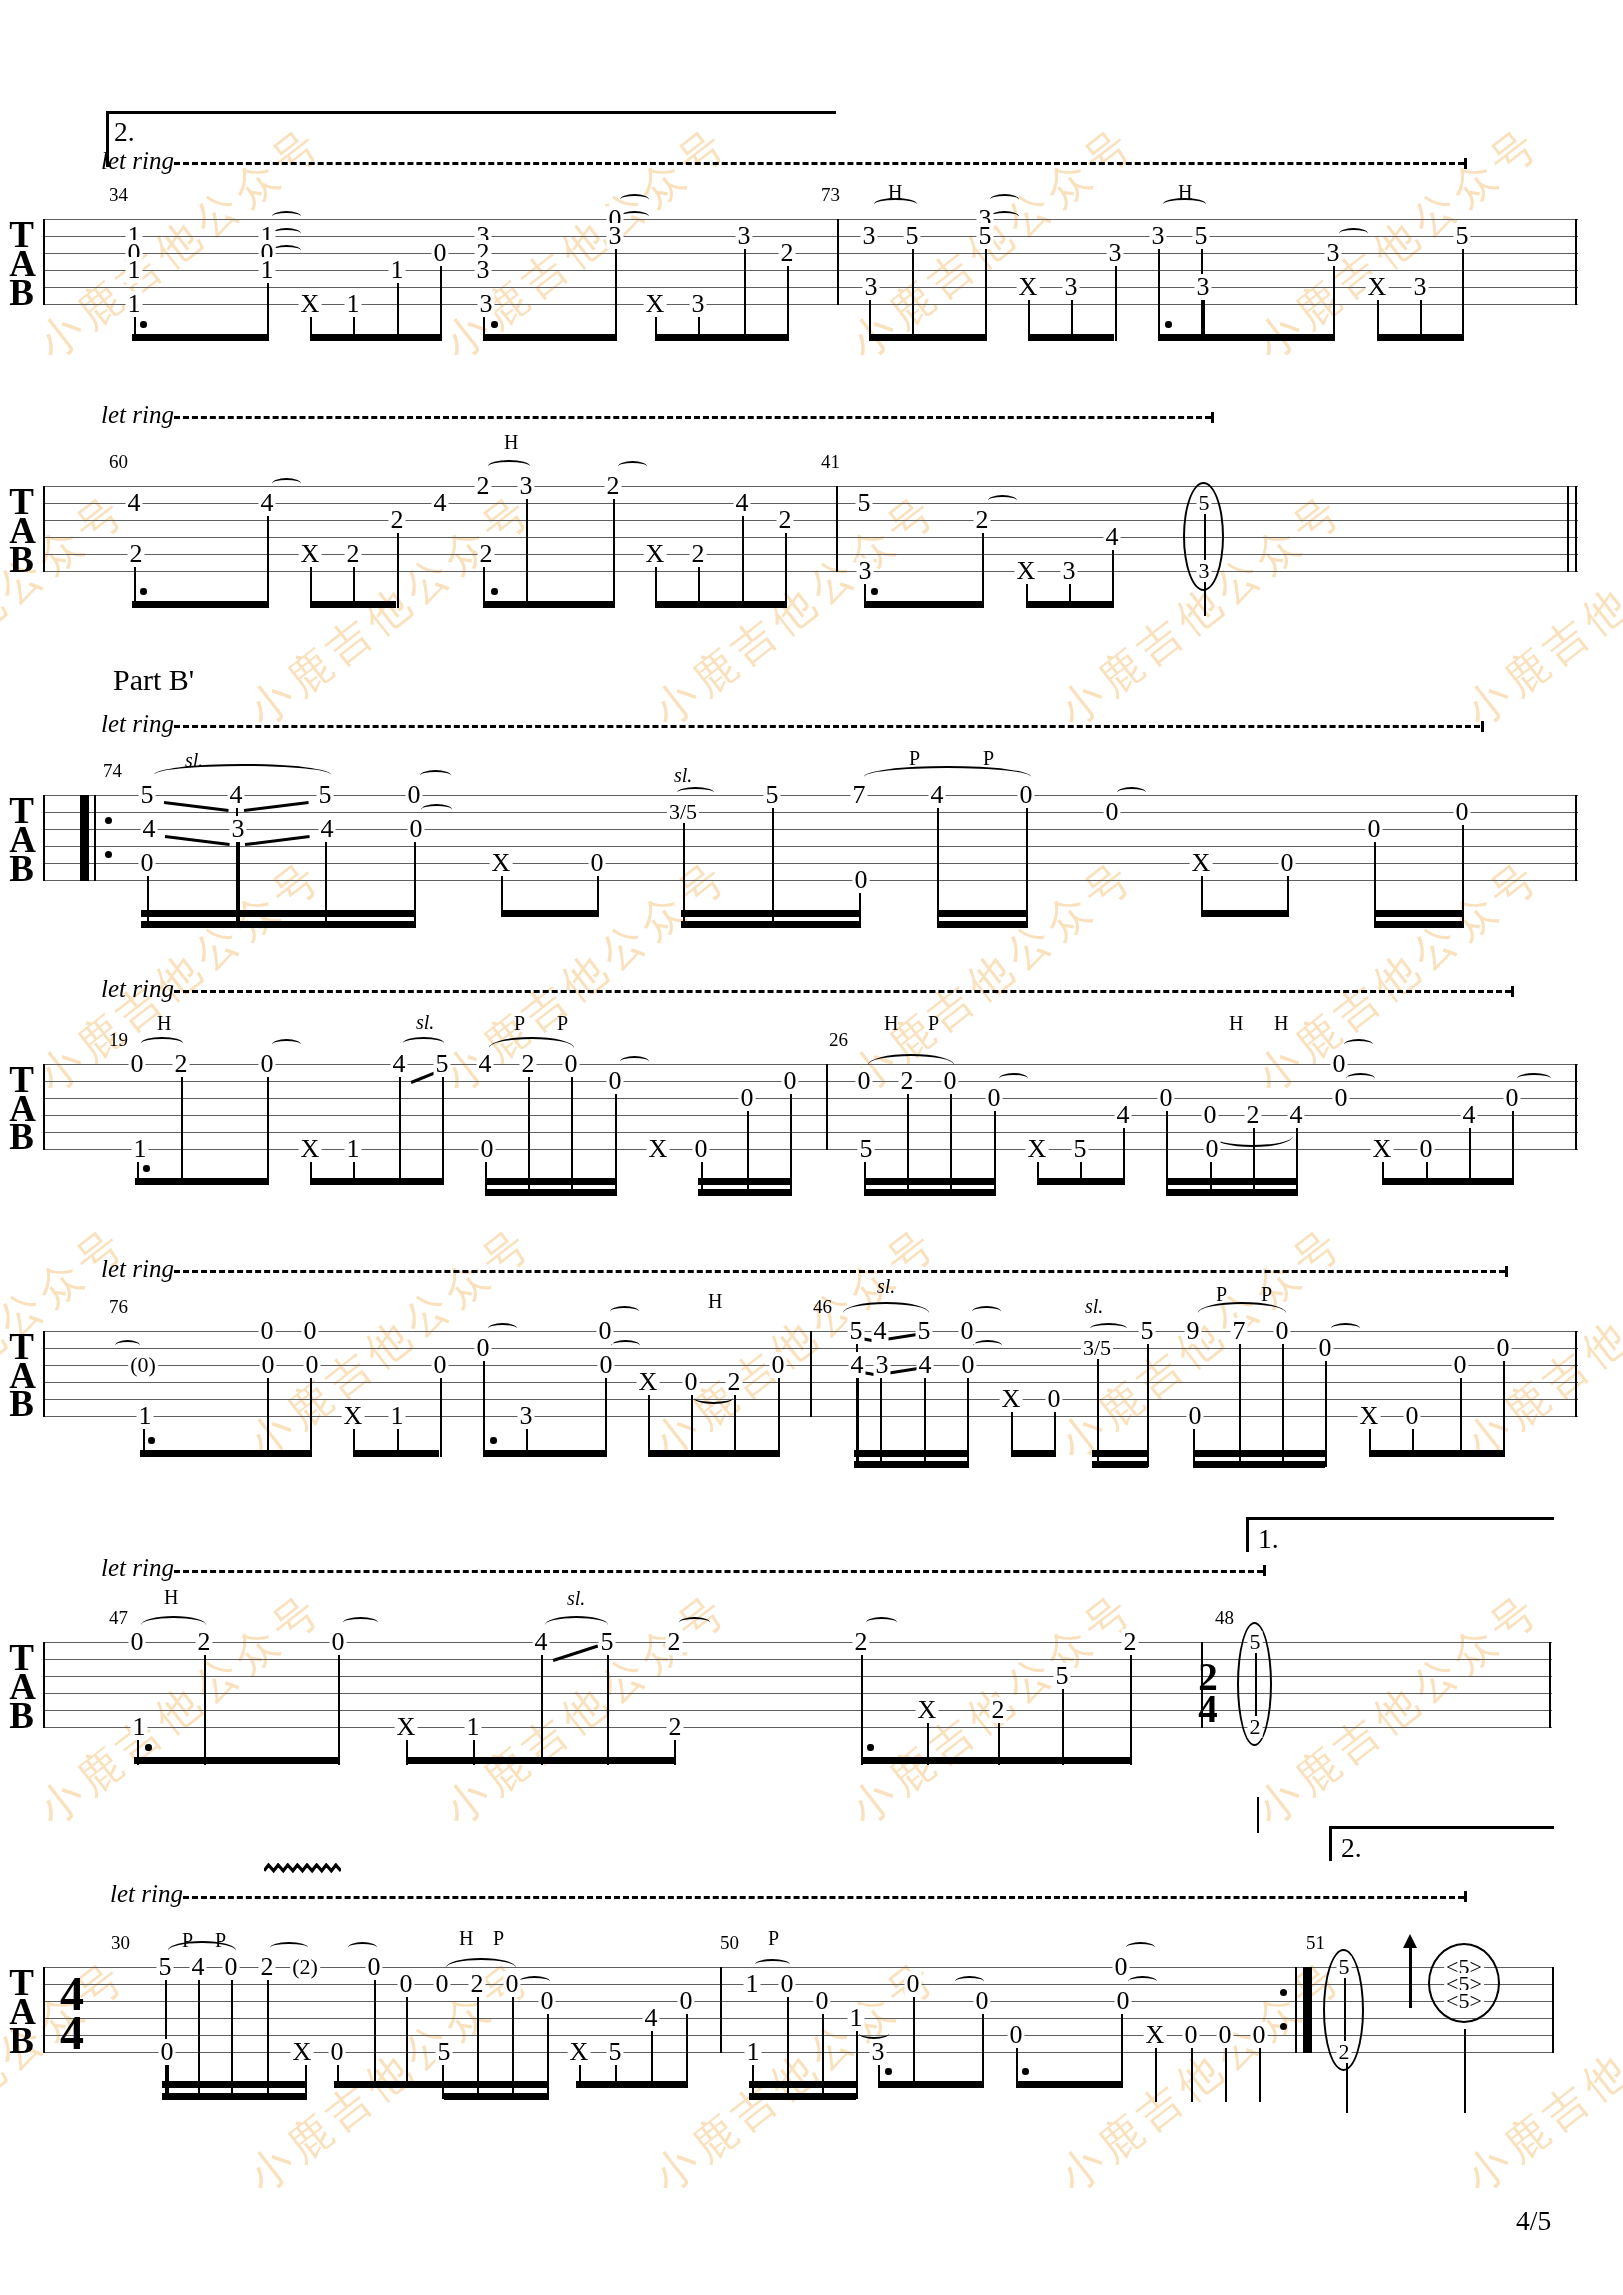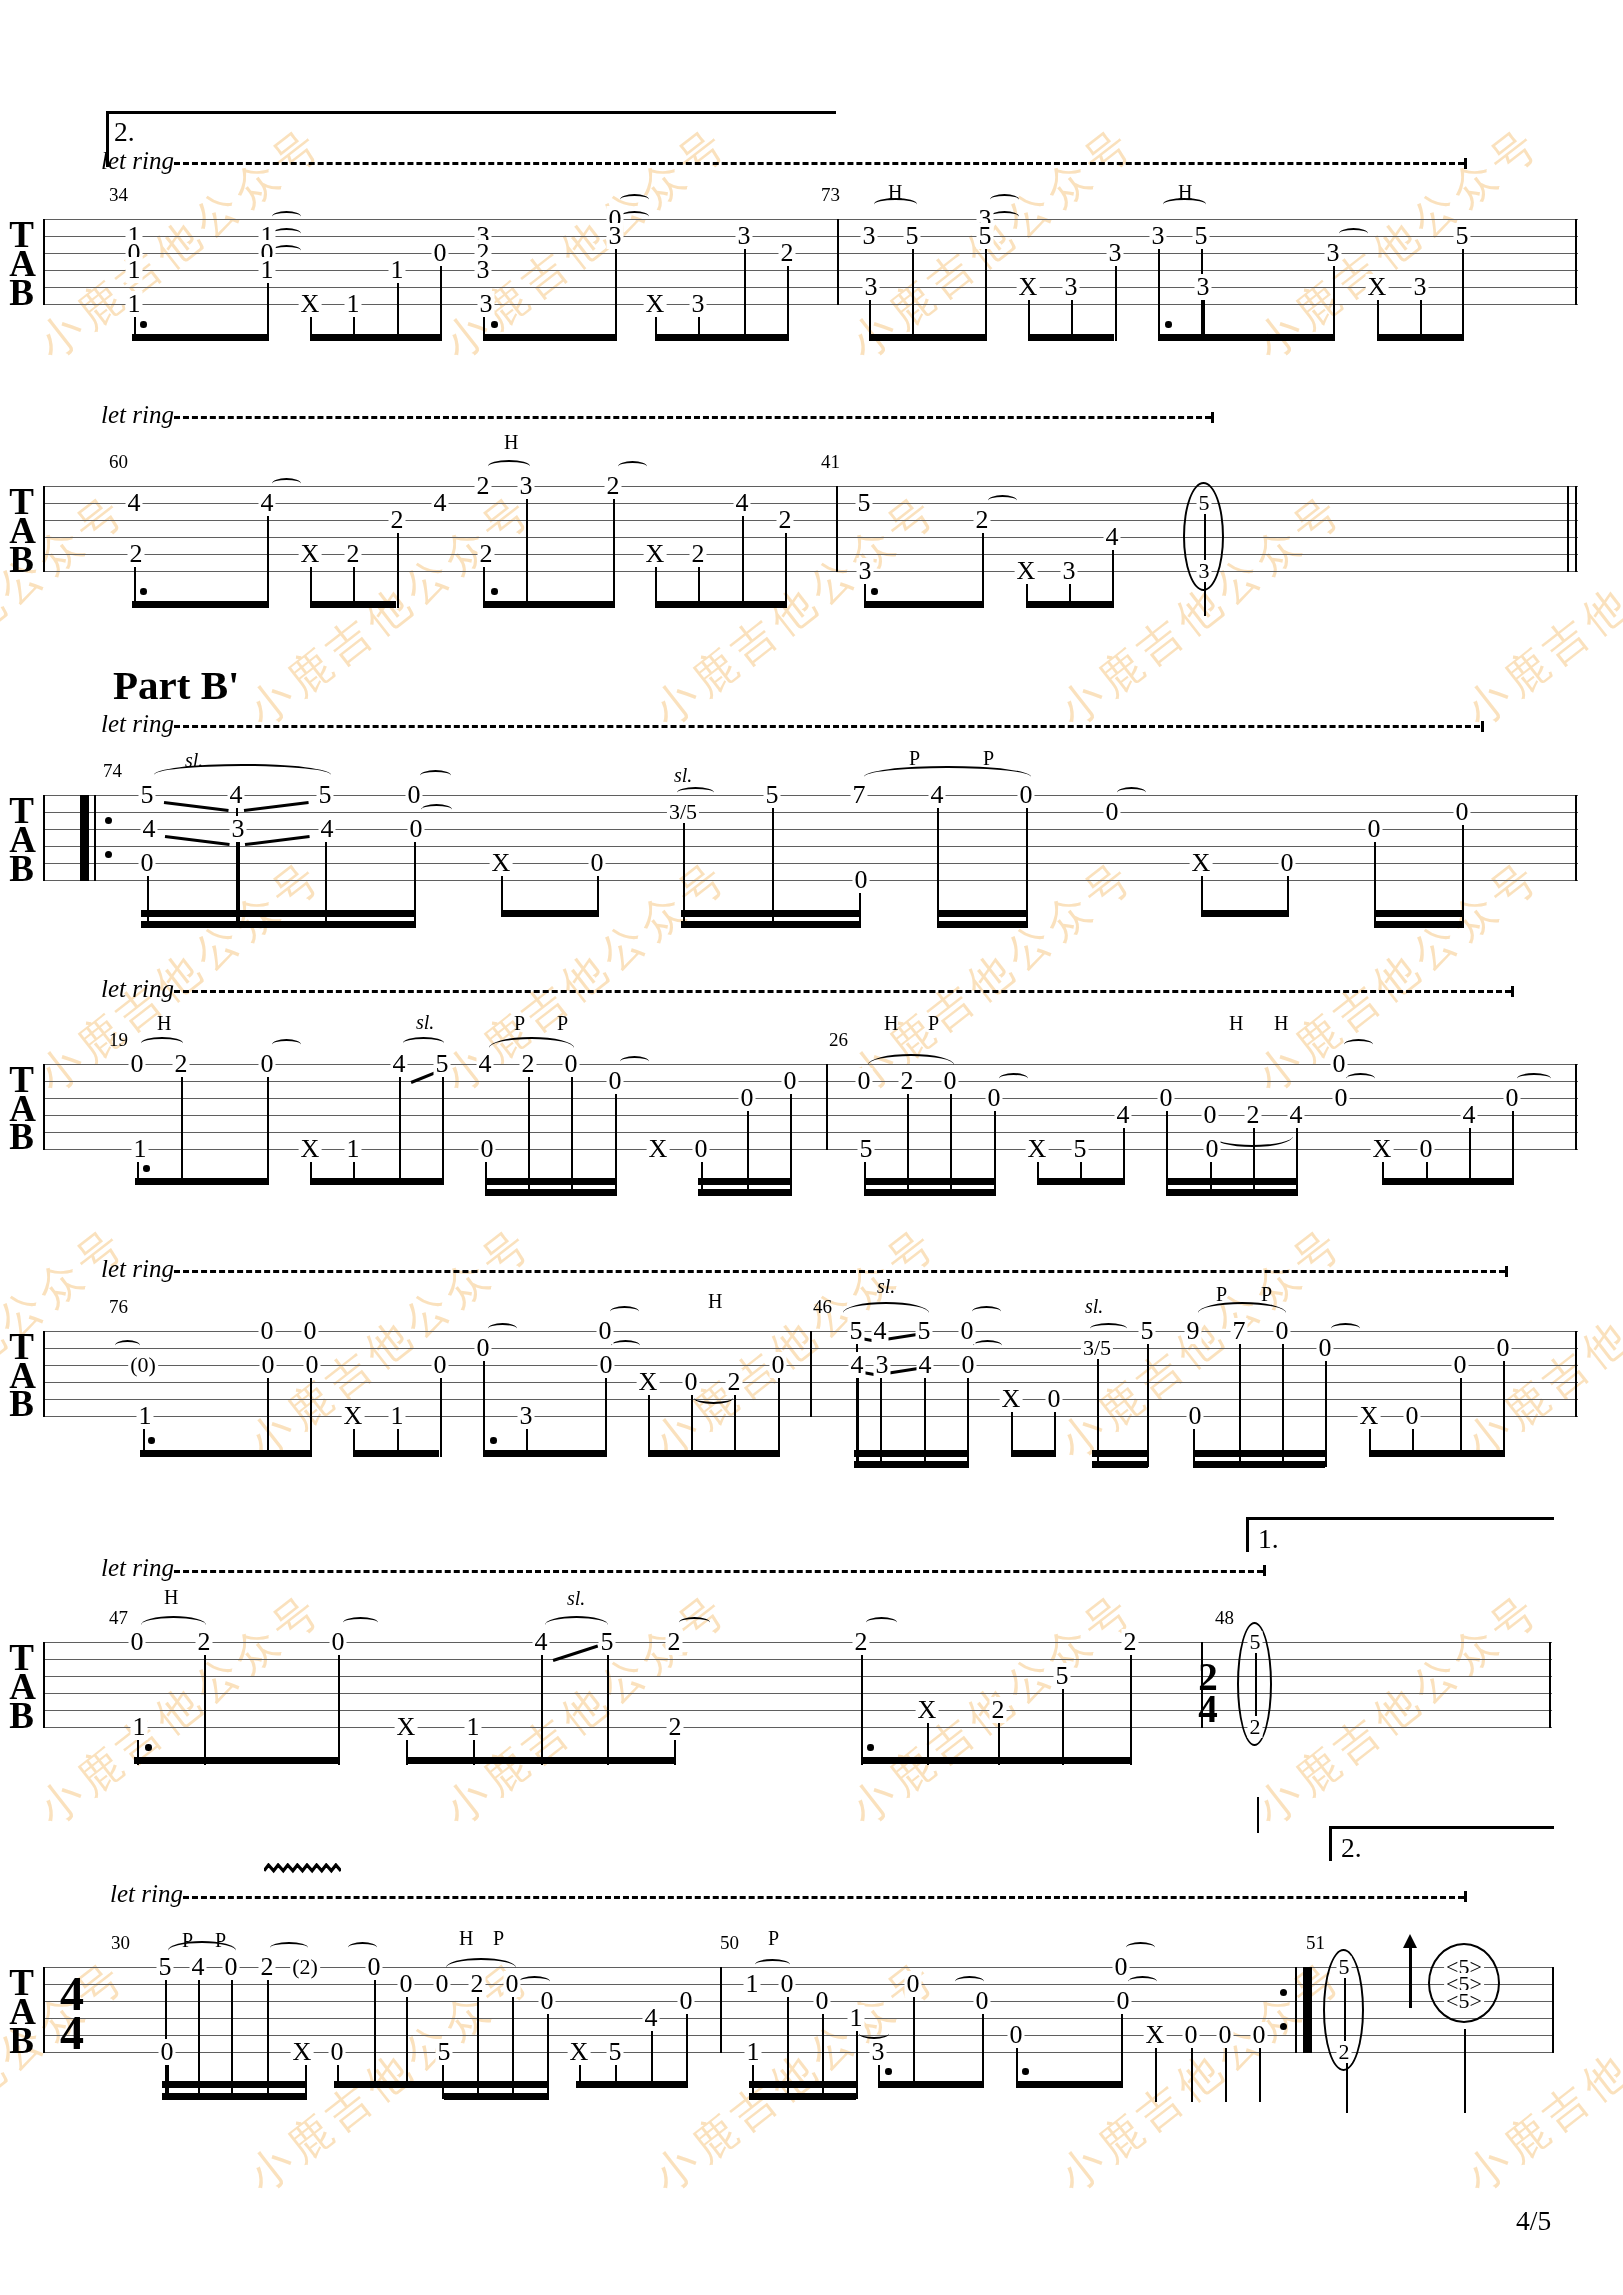--- a/index.html
+++ b/index.html
@@ -28,21 +28,21 @@
   .arc.down{border-top:none;border-bottom:2.3px solid #000;
        border-radius:0 0 100% 100% / 0 0 100% 100%;}
   .stem{position:absolute;width:2px;background:#000;}
   .beam{position:absolute;height:6.5px;background:#000;}
   .beamdot{position:absolute;width:6.5px;height:6.5px;border-radius:50%;background:#000;}
   .clefletter{position:absolute;font-size:37px;font-weight:bold;line-height:1;transform:scaleY(1.05);}
   .tsig{position:absolute;font-weight:bold;line-height:1;transform:translateX(-50%);}
   .rdot{position:absolute;width:7.2px;height:7.2px;border-radius:50%;background:#000;}
   .circlemark{position:absolute;border:2.6px solid #000;border-radius:50%;}
   .slide{position:absolute;height:2.6px;background:#000;transform-origin:left center;}
-  .partlabel{position:absolute;font-size:41px;font-weight:bold;line-height:1;}
+  .partlabel{position:absolute;font-size:30px;font-weight:normal;line-height:1;}
   .pagenum{position:absolute;font-size:27.5px;line-height:1;}
   .arrowline{position:absolute;width:2.6px;background:#000;}
   .arrowhead{position:absolute;width:0;height:0;border-left:7.2px solid transparent;
              border-right:7.2px solid transparent;border-bottom:14.4px solid #000;}
 </style>
 </head>
 <body>
 
 <div id="page">
   <div id="watermarks">

